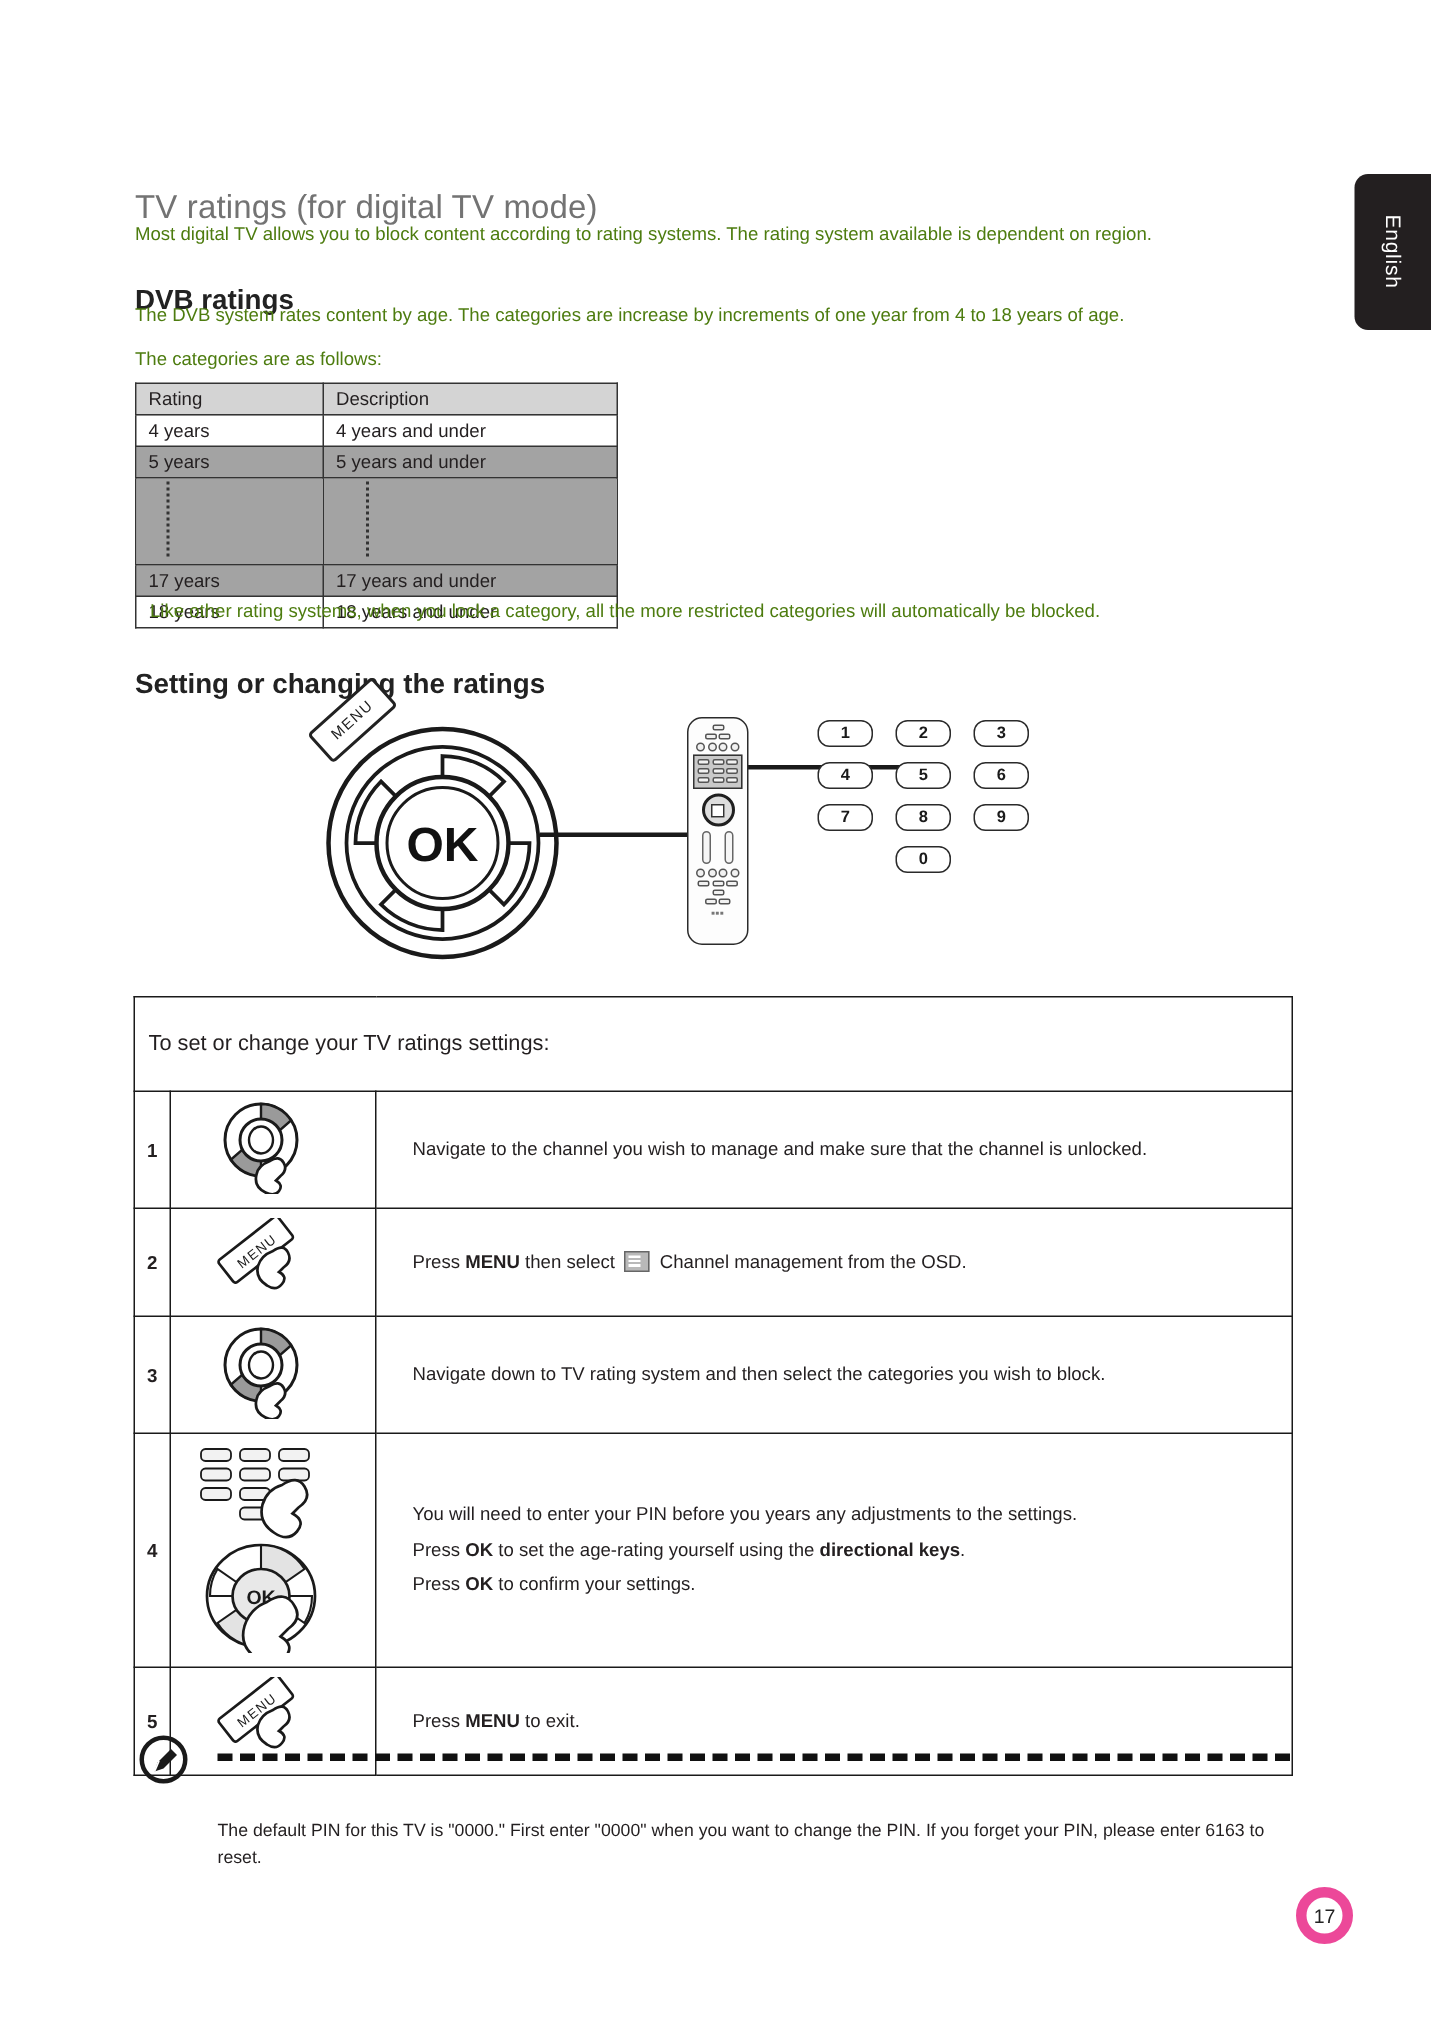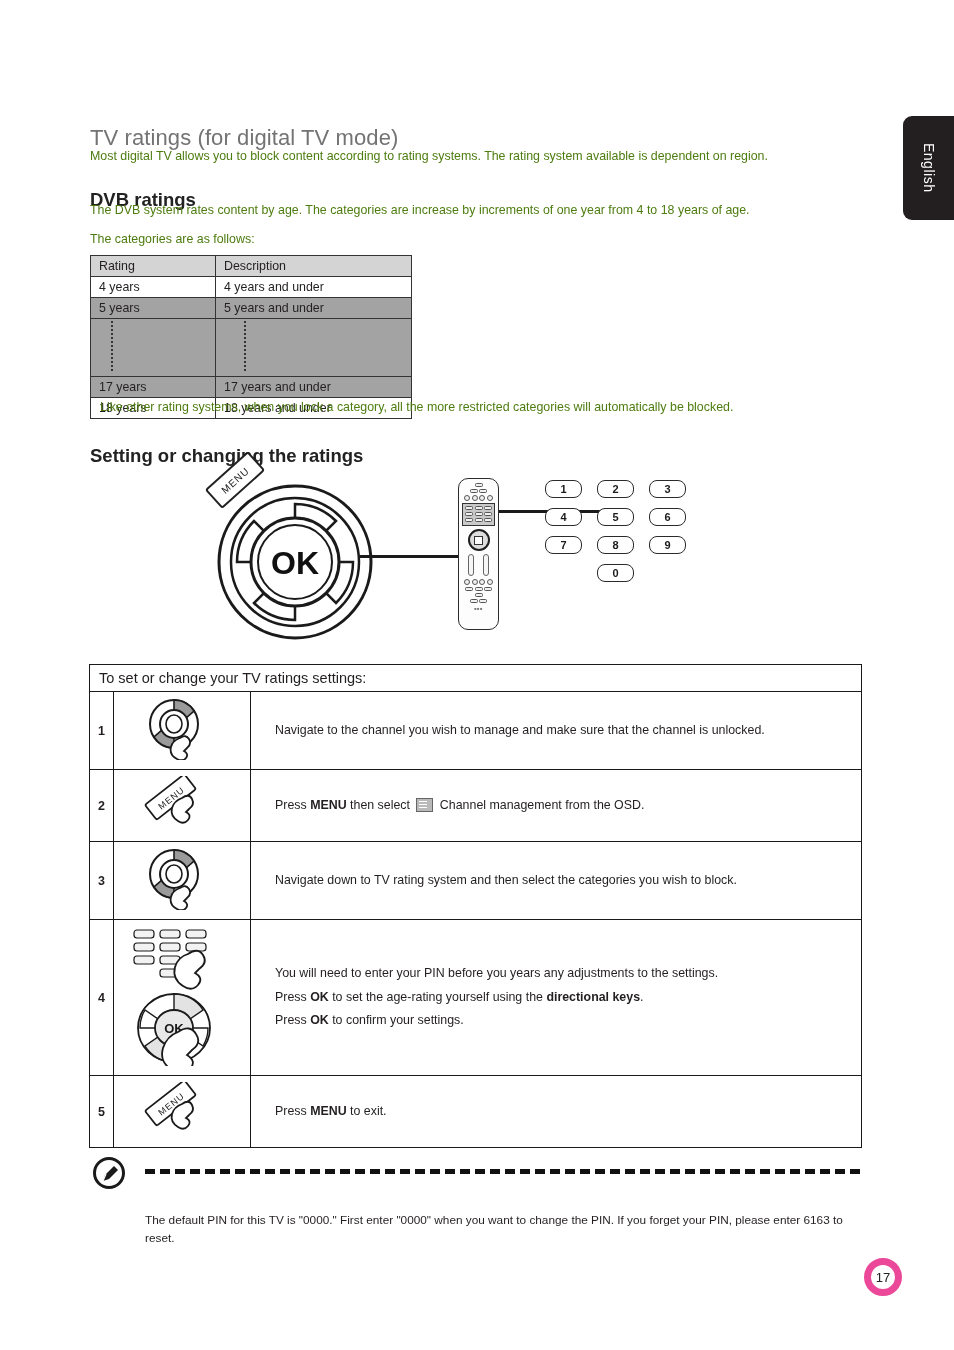--- a/index.html
+++ b/index.html
@@ -124,21 +124,21 @@
 
   
   .steps {
     position: absolute; left: 89px; top: 664px;
     width: 773px;
     border-collapse: collapse;
     font-size: 12.4px; color: #231f20;
   }
   .steps td { border: 1.4px solid #1a1a1a; vertical-align: middle; }
   .steps .head td {
-    font-size: 14.5px; padding: 5px 9px; border-bottom: 1.4px solid #1a1a1a;
+    font-size: 14.5px; padding: 23px 9px; border-bottom: 1.4px solid #1a1a1a;
   }
   .steps .num { width: 24px; text-align: center; font-weight: bold; font-size: 12.5px; }
   .steps .ic  { width: 137px; text-align: center; padding: 6px 0; }
   .steps .txt { padding: 8px 24px; line-height: 1.9; }
   .r1 td { height: 68px; }
   .r2 td { height: 72px; }
   .r3 td { height: 72px; }
   .r4 td { height: 146px; }
   .r5 td { height: 72px; }
 

